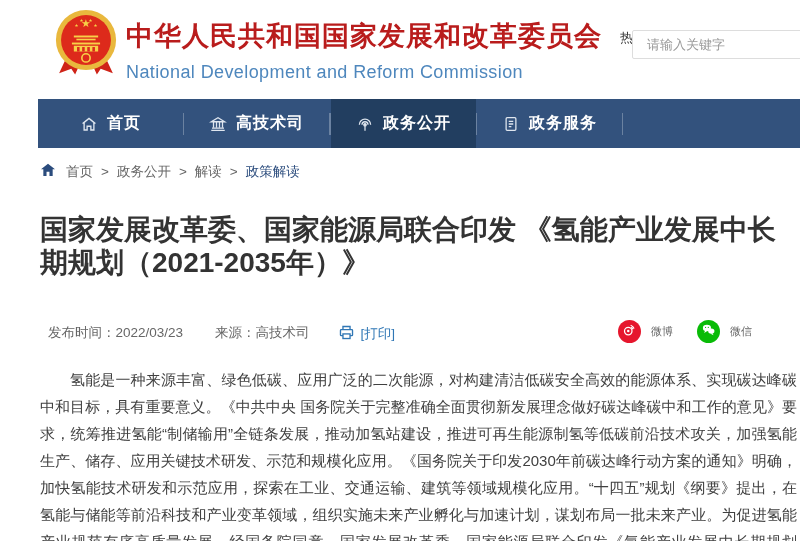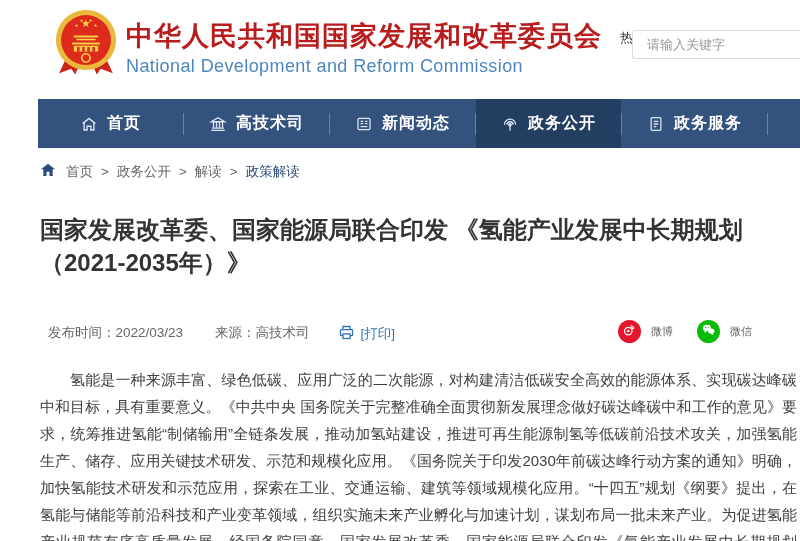--- a/index.html
+++ b/index.html
@@ -4,21 +4,21 @@
 <style>
   * { margin:0; padding:0; box-sizing:border-box; }
   html,body { background:#fff; }
   body { font-family:"Liberation Sans","DejaVu Sans",sans-serif; }
   #page { position:relative; width:800px; height:541px; background:#fff; overflow:hidden; }
 
   
   #emblem { position:absolute; left:54px; top:8px; width:64px; height:76px; }
   #site-titles { position:absolute; left:126px; top:18px; }
   #site-title-cn { font-size:27px; font-weight:bold; color:#b91c1c; letter-spacing:1px; white-space:nowrap; }
-  #site-title-en { font-size:18px; color:#4e87bd; letter-spacing:0.4px; margin-top:2px; white-space:nowrap; }
+  #site-title-en { font-size:18px; color:#4e87bd; letter-spacing:0.4px; margin-top:8px; white-space:nowrap; }
 
   #hot-search { position:absolute; left:620px; top:29px; font-size:13px; color:#333; white-space:nowrap; }
   #hot-search a { color:#333; text-decoration:none; margin-left:10px; }
   #search-box { position:absolute; left:632px; top:30px; width:200px; height:29px;
     border:1px solid #ddd; border-radius:2px; background:#fff; display:flex; align-items:center; }
   #search-input { border:none; outline:none; width:170px; margin-left:14px; font-size:13px; color:#333;
     font-family:"Liberation Sans","DejaVu Sans",sans-serif; }
   #search-input::placeholder { color:#999; }
 
   
@@ -33,21 +33,21 @@
   
   #breadcrumb { position:absolute; left:40px; top:162px; display:flex; align-items:center;
     font-size:13.5px; color:#666; gap:6px; }
   #breadcrumb svg { width:16px; height:16px; margin-right:4px; }
   #breadcrumb a { color:#666; text-decoration:none; }
   .crumb-sep { color:#666; margin:0 2px; }
   .crumb-current { color:#2b4c7d; font-weight:normal; }
 
   
   #article-title { position:absolute; left:40px; top:213px; width:756px;
-    font-size:24px; font-weight:bold; color:#333; line-height:33px; }
+    font-size:28px; font-weight:bold; color:#333; line-height:33px; }
 
   #meta-row { position:absolute; left:48px; top:324px; display:flex; align-items:flex-start;
     font-size:13.5px; color:#666; }
   .meta-item { white-space:nowrap; }
   #meta-source { margin-left:32px; }
   #print-btn { margin-left:28px; display:flex; align-items:center; gap:6px; color:#3077b5; cursor:pointer; }
   #print-btn svg { width:17px; height:17px; }
 
   #share-row { position:absolute; right:48px; top:320px; display:flex; align-items:center; gap:10px; }
   .share-circle { width:23px; height:23px; border-radius:50%; display:flex; align-items:center;
@@ -117,29 +117,20 @@
       <span>
           <svg viewBox="0 0 24 24" fill="none" stroke="#dfe6ef" stroke-width="1.7" width="18" height="18">
             <path d="M3 9 L12 3.5 L21 9 Z"></path>
             <path d="M6 9 V17 M10 9 V17 M14 9 V17 M18 9 V17"></path>
             <path d="M4 17.5 H20 M3 20.5 H21"></path>
           </svg>
         </span>
       <span>高技术司</span>
     </div>
     <div class="nav-divider"></div>
-    <div class="nav-item">
-      <span>
-          <svg viewBox="0 0 24 24" fill="none" stroke="#dfe6ef" stroke-width="1.7" width="18" height="18">
-            <rect x="4" y="4.5" width="16" height="15" rx="1.5"></rect>
-            <path d="M7.5 8.5 H11 M7.5 11.5 H11 M13.5 8.5 H16.5 M13.5 11.5 H16.5 M7.5 15.5 H16.5"></path>
-          </svg>
-        </span>
-      <span>新闻动态</span>
-    </div>
     <div class="nav-divider"></div>
     <div class="nav-item active">
       <span>
           <svg viewBox="0 0 24 24" fill="none" stroke="#dfe6ef" stroke-width="1.7" width="18" height="18">
             <path d="M4.5 13 a7.5 7.5 0 0 1 15 0"></path>
             <path d="M8 13 a4 4 0 0 1 8 0"></path>
             <circle cx="12" cy="13" r="1.6" fill="#dfe6ef"></circle>
             <path d="M12 14.5 V21"></path>
           </svg>
         </span>

